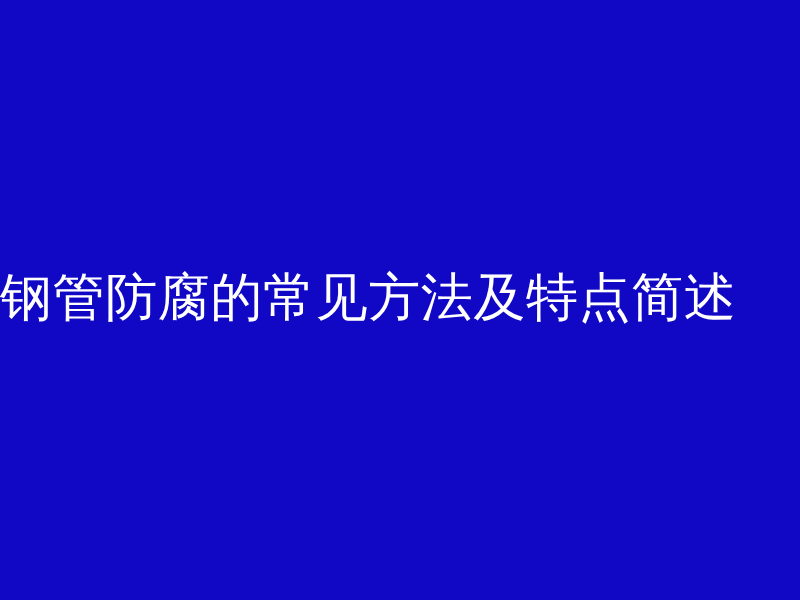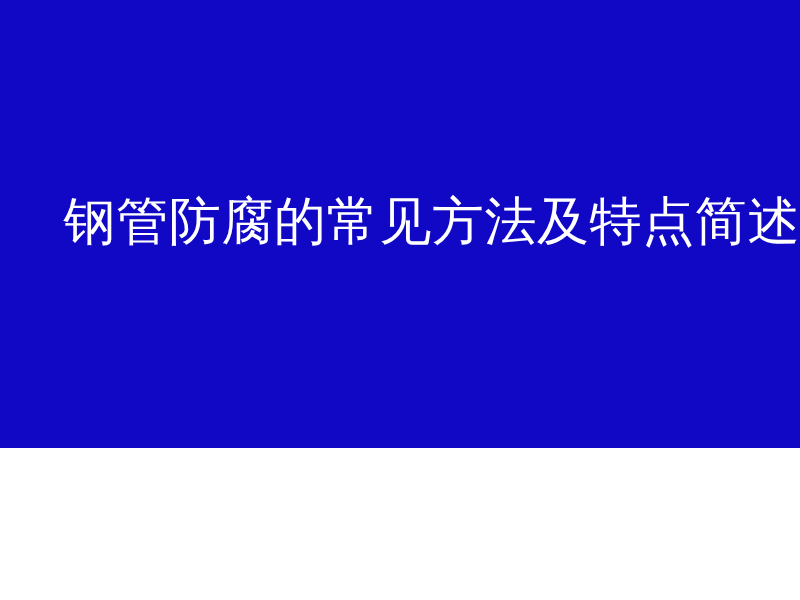--- a/index.html
+++ b/index.html
@@ -10,25 +10,25 @@
   body {
     width: 800px;
     height: 600px;
     overflow: hidden;
     font-family: "DejaVu Sans", "Liberation Sans", sans-serif;
   }
 
   #slide {
     position: relative;
     width: 800px;
-    height: 448px;
+    height: 600px;
     box-sizing: border-box;
     display: flex;
     align-items: center;
-    justify-content: flex-end;
+    justify-content: flex-start;
     background: #1008c4; 
   }
 
   #title-text {
     display: block;
     width: 100%;
     text-align: center;
     color: #ffffff;
     font-family: "DejaVu Sans", "Liberation Sans", sans-serif;
     font-size: 52px;

